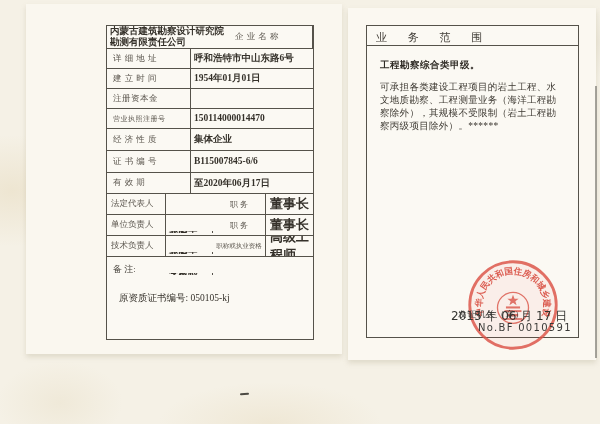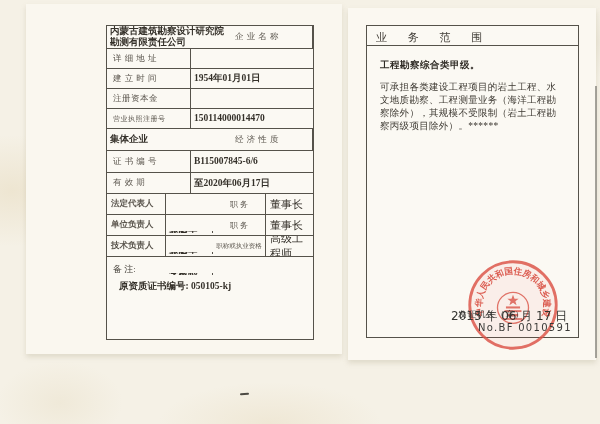--- a/index.html
+++ b/index.html
@@ -30,27 +30,27 @@
     position:absolute;left:106px;top:25px;width:208px;height:315px;
     border:1px solid #55524a;box-sizing:border-box;display:flex;flex-direction:column;
     background:rgba(255,255,255,.25);
     color:#55514a;
   }
   .row{display:flex;border-bottom:1px solid #55524a;box-sizing:border-box;flex:0 0 auto;}
   .row:last-child{border-bottom:none;}
   .cell{box-sizing:border-box;display:flex;align-items:center;padding:1px 3px;overflow:hidden;}
   .lbl{width:84px;border-right:1px solid #55524a;font-size:8.5px;color:#5b564e;justify-content:flex-start;padding-left:6px;letter-spacing:.5px;}
   .val{flex:1;font-size:9.5px;font-weight:600;color:#35312a;line-height:11px;}
-  .p-lbl{width:59px;border-right:1px solid #55524a;font-size:8.5px;color:#5b564e;padding-left:4px;font-weight:bold;}
+  .p-lbl{width:59px;border-right:1px solid #55524a;font-size:8.5px;color:#5b564e;padding-left:4px;}
   .p-name{width:47px;border-right:1px solid #55524a;font-size:9.5px;font-weight:600;color:#35312a;margin-top:37px;}
   .p-plbl{width:53px;border-right:1px solid #55524a;font-size:8px;color:#5b564e;justify-content:center;}
   .p-plbl.small{font-size:6.5px;letter-spacing:0;}
-  .p-pval{flex:1;font-size:11px;font-weight:400;color:#35312a;justify-content:flex-start;padding-left:4px;}
+  .p-pval{flex:1;font-size:13px;font-weight:700;color:#35312a;justify-content:flex-start;padding-left:4px;}
   .note-cell{flex:1;display:block;padding:6px 6px;font-size:9px;color:#45413a;}
-  .note-line2{margin-top:4px;padding-left:6px;font-weight:700;color:#35312a;font-size:9.5px;}
+  .note-line2{margin-top:16px;padding-left:6px;font-weight:400;color:#35312a;font-size:9.5px;}
 
   
   .scope-page{
     position:absolute;left:366px;top:25px;width:213px;height:313px;
     border:1px solid #55524a;box-sizing:border-box;background:rgba(255,255,255,.2);
   }
   .scope-title{
     height:20px;border-bottom:1px solid #55524a;box-sizing:border-box;
     text-align:left;font-size:11px;color:#44403a;letter-spacing:9px;
     padding-top:4px;text-indent:9px;
@@ -75,35 +75,36 @@
   <div class="pen-mark"></div>
 
   <div class="info-table">
 
     <div class="row" style="height:23px">
       <div class="cell val">内蒙古建筑勘察设计研究院勘测有限责任公司</div>
       <div class="cell lbl">企 业 名 称</div>
     </div>
     <div class="row" style="height:20px">
       <div class="cell lbl">详 细 地 址</div>
+      <div class="cell val">呼和浩特市中山东路6号</div>
     </div>
     <div class="row" style="height:20px">
       <div class="cell lbl">建 立 时 间</div>
       <div class="cell val">1954年01月01日</div>
     </div>
     <div class="row" style="height:20px">
       <div class="cell lbl">注册资本金</div>
     </div>
     <div class="row" style="height:20px">
       <div class="cell lbl" style="font-size:7px;">营业执照注册号</div>
       <div class="cell val">150114000014470</div>
     </div>
     <div class="row" style="height:22px">
+      <div class="cell lbl">经 济 性 质</div>
       <div class="cell val">集体企业</div>
-      <div class="cell lbl">经 济 性 质</div>
     </div>
     <div class="row" style="height:22px">
       <div class="cell lbl">证 书 编 号</div>
       <div class="cell val">B115007845-6/6</div>
     </div>
     <div class="row" style="height:21px">
       <div class="cell lbl">有  效  期</div>
       <div class="cell val">至2020年06月17日</div>
     </div>
 

